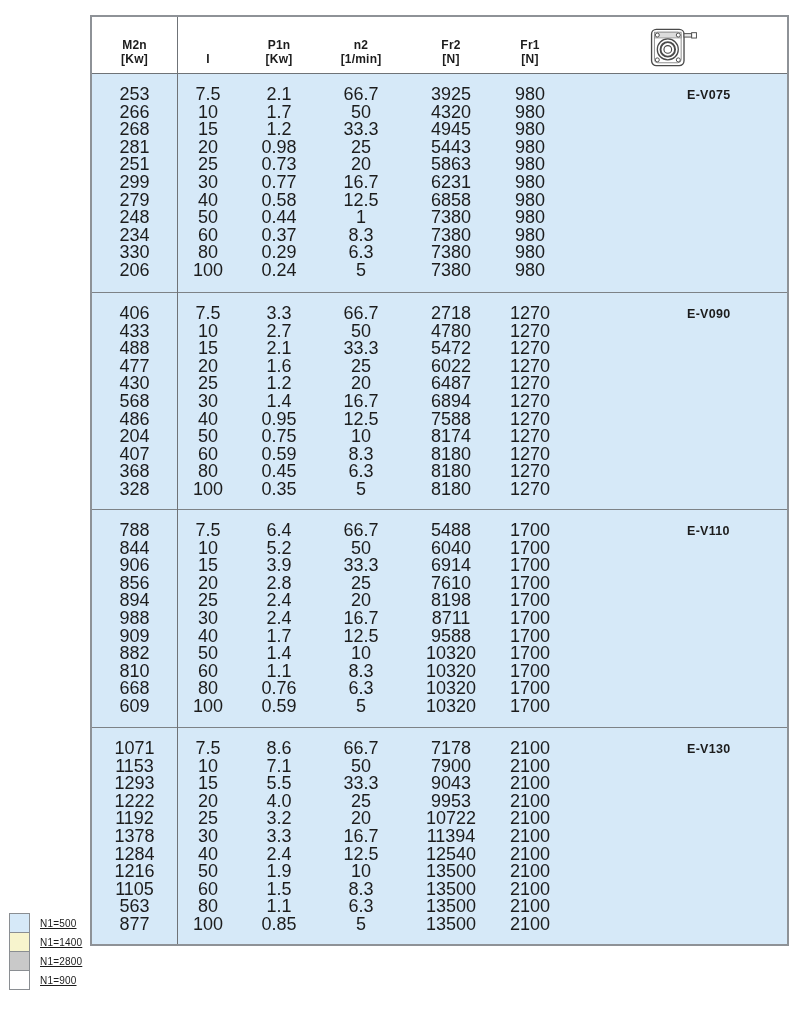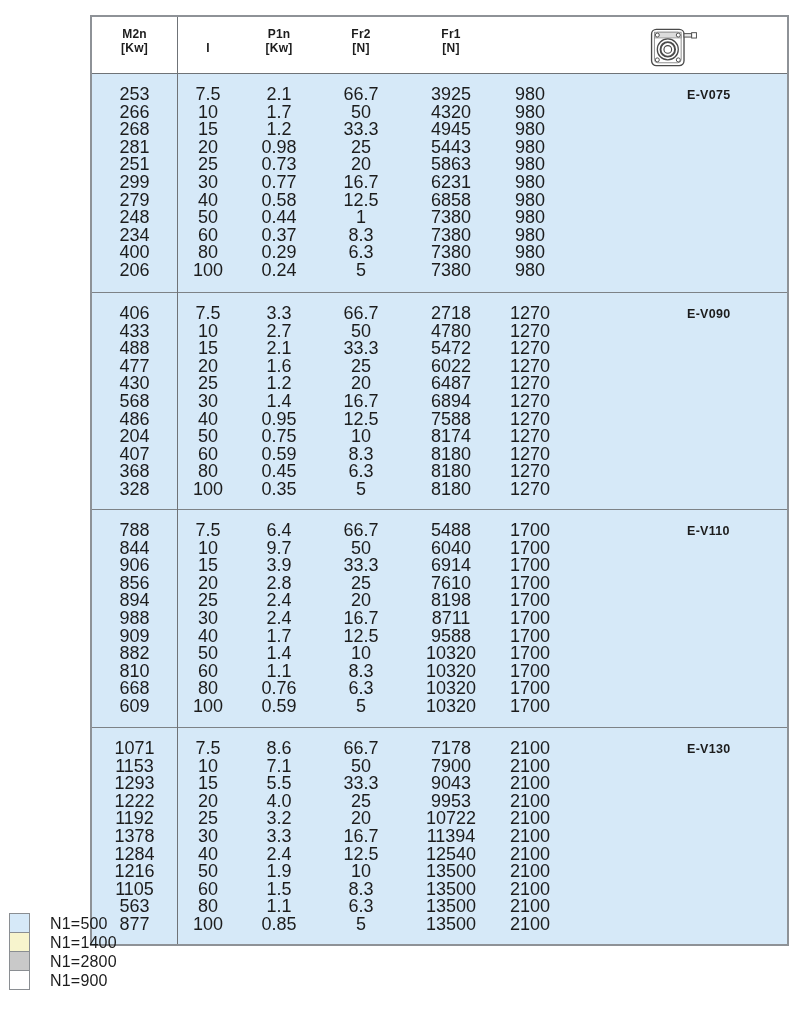--- a/index.html
+++ b/index.html
@@ -13,21 +13,21 @@
   }
   .vline{
     position:absolute;left:85px;top:0;bottom:0;width:1px;background:#6f7377;z-index:5;
   }
   .thead{
     position:relative;height:57px;background:#ffffff;border-bottom:1px solid #6f7377;
     display:grid;grid-template-columns:85px 62px 80px 84px 96px 62px 1fr;box-sizing:border-box;
   }
   .hcell{
     display:flex;flex-direction:column;justify-content:flex-end;align-items:center;
-    padding-bottom:18px;font-weight:bold;font-size:12px;line-height:14px;letter-spacing:.2px;
+    padding-bottom:7px;font-weight:bold;font-size:12px;line-height:14px;letter-spacing:.2px;
   }
   .gearicon{position:absolute;left:558px;top:9px;width:48px;height:42px;}
   .block{
     position:relative;background:#d6e9f8;box-sizing:border-box;
     padding-top:12px;
   }
   .block + .block{border-top:1px solid #7d8287;}
   .b1{height:218px;}
   .b2{height:217px;}
   .b3{height:218px;}
@@ -40,21 +40,21 @@
   .model{
     position:absolute;left:547px;top:13px;font-weight:bold;font-size:12.5px;
     letter-spacing:.3px;line-height:17.6px;padding-left:48px;
   }
   .legend{position:absolute;left:9px;top:914px;}
   .legend-item{position:relative;display:flex;align-items:center;}
   .swatch{
     width:21px;height:20px;border:1px solid #8a8e92;box-sizing:border-box;
     margin-top:-1px;flex:0 0 auto;background:#fff;
   }
-  .legend-label{font-size:16px;margin-left:20px;letter-spacing:.2px;}
+  .legend-label{font-size:10px;margin-left:10px;letter-spacing:.2px;text-decoration:underline;}
 </style>
 </head>
 <body>
 
 <div class="page">
 
   <div class="datatable">
     <div class="vline"></div>
 
     <div class="thead">
@@ -62,20 +62,24 @@
         <span>M2n</span>
         <span>[Kw]</span>
       </div>
       <div class="hcell">
         <span></span>
         <span>I</span>
       </div>
       <div class="hcell">
         <span>P1n</span>
         <span>[Kw]</span>
+      </div>
+      <div class="hcell">
+        <span>n2</span>
+        <span>[1/min]</span>
       </div>
       <div class="hcell">
         <span>Fr2</span>
         <span>[N]</span>
       </div>
       <div class="hcell">
         <span>Fr1</span>
         <span>[N]</span>
       </div>
       <div class="hcell"></div>
@@ -165,21 +169,21 @@
           </div>
           <div class="row">
             <span class="cell">234</span>
             <span class="cell">60</span>
             <span class="cell">0.37</span>
             <span class="cell">8.3</span>
             <span class="cell">7380</span>
             <span class="cell">980</span>
           </div>
           <div class="row">
-            <span class="cell">400</span>
+            <span class="cell">330</span>
             <span class="cell">80</span>
             <span class="cell">0.29</span>
             <span class="cell">6.3</span>
             <span class="cell">7380</span>
             <span class="cell">980</span>
           </div>
           <div class="row">
             <span class="cell">206</span>
             <span class="cell">100</span>
             <span class="cell">0.24</span>
@@ -289,21 +293,21 @@
             <span class="cell">788</span>
             <span class="cell">7.5</span>
             <span class="cell">6.4</span>
             <span class="cell">66.7</span>
             <span class="cell">5488</span>
             <span class="cell">1700</span>
           </div>
           <div class="row">
             <span class="cell">844</span>
             <span class="cell">10</span>
-            <span class="cell">9.7</span>
+            <span class="cell">5.2</span>
             <span class="cell">50</span>
             <span class="cell">6040</span>
             <span class="cell">1700</span>
           </div>
           <div class="row">
             <span class="cell">906</span>
             <span class="cell">15</span>
             <span class="cell">3.9</span>
             <span class="cell">33.3</span>
             <span class="cell">6914</span>

